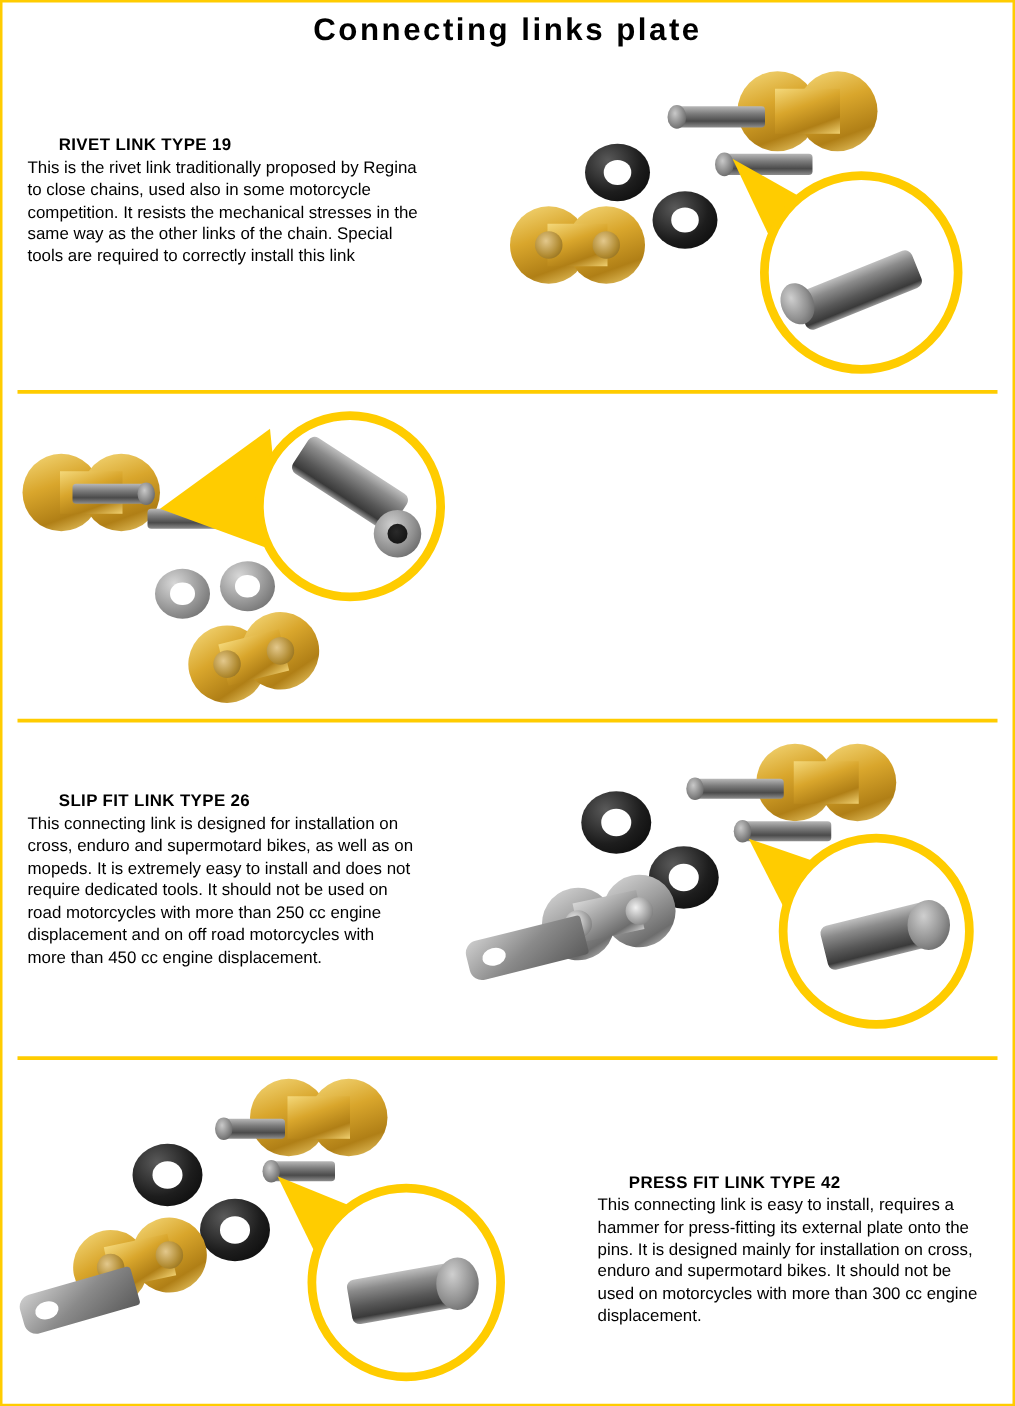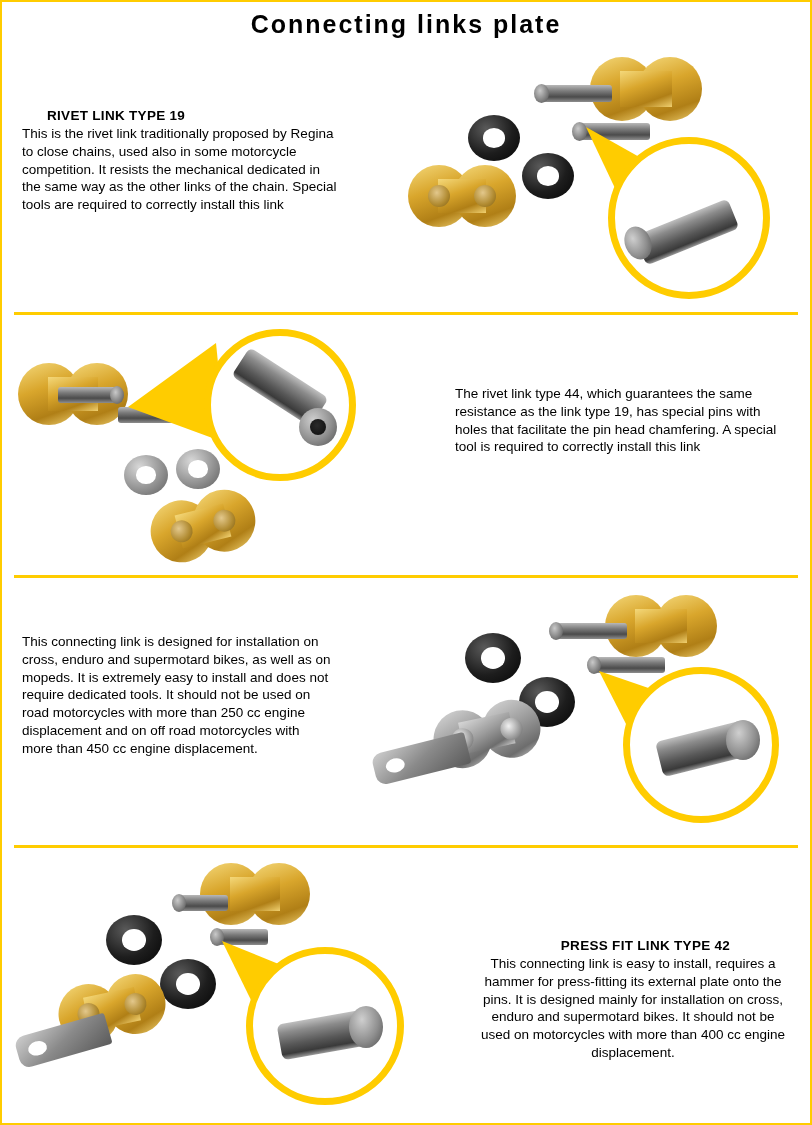--- a/index.html
+++ b/index.html
@@ -61,21 +61,21 @@
   .sec-body {
     font-size: 13.5px;
     line-height: 1.32;
     font-family: "Liberation Sans", sans-serif;
   }
 
   
   #sec1-text { left: 22px; top: 108px; width: 318px; }
   #sec2-text { left: 455px; top: 385px; width: 330px; }
   #sec3-text { left: 22px; top: 633px; width: 310px; }
-  #sec4-text { left: 478px; top: 938px; width: 310px; text-align: center; }
+  #sec4-text { left: 478px; top: 938px; width: 310px; }
 
   
   .illus { position: absolute; }
   #illus1 { left: 390px; top: 45px;  width: 410px; height: 265px; }
   #illus2 { left: 10px;  top: 325px; width: 400px; height: 245px; }
   #illus3 { left: 355px; top: 585px; width: 445px; height: 255px; }
   #illus4 { left: 10px;  top: 855px; width: 430px; height: 262px; }
 
   
   .oring {
@@ -181,21 +181,21 @@
 <div class="page-border"></div>
 
 <div class="page-title">Connecting links plate</div>
 
 <div class="divider d1"></div>
 <div class="divider d2"></div>
 <div class="divider d3"></div>
 
 <div class="section" id="sec1-text">
   <div class="sec-title">RIVET LINK TYPE 19</div>
-  <div class="sec-body">This is the rivet link traditionally proposed by Regina to close chains, used also in some motorcycle competition. It resists the mechanical dedicated in the same way as the other links of the chain. Special tools are required to correctly install this link</div>
+  <div class="sec-body">This is the rivet link traditionally proposed by Regina to close chains, used also in some motorcycle competition. It resists the mechanical stresses in the same way as the other links of the chain. Special tools are required to correctly install this link</div>
 </div>
 
 <div class="illus" id="illus1">
 
   <div class="plate gold" style="left:18px; top:120px; width:108px; height:62px;">
     <div class="lobe" style="left:0; top:0; width:62px; height:62px;"></div>
     <div class="lobe" style="left:46px; top:0; width:62px; height:62px;"></div>
     <div class="waist" style="left:30px; top:14px; width:48px; height:34px;"></div>
     <div class="hole" style="left:20px; top:20px; width:22px; height:22px;"></div>
     <div class="hole" style="left:66px; top:20px; width:22px; height:22px;"></div>
@@ -219,21 +219,20 @@
       <polygon points="196,82 260,118 250,196" fill="#ffcc00"></polygon>
     </svg>
     <div class="lens" style="left:218px; top:92px; width:162px; height:162px;">
       <div class="lens-pin" style="left:22px; top:72px; width:100px; height:32px; transform:rotate(-22deg);"></div>
       <div class="lens-pin-cap" style="left:10px; top:82px; width:26px; height:34px; transform:rotate(-22deg);"></div>
     </div>
   </div>
 </div>
 
 <div class="section" id="sec2-text">
-  <div class="sec-body">The rivet link type 44, which guarantees the same resistance as the link type 19, has special pins with holes that facilitate the pin head chamfering. A special tool is required to correctly install this link</div>
 </div>
 
 <div class="illus" id="illus2">
 
   <div class="plate gold" style="left:8px; top:38px; width:110px; height:62px;">
     <div class="lobe" style="left:0; top:0; width:62px; height:62px;"></div>
     <div class="lobe" style="left:48px; top:0; width:62px; height:62px;"></div>
     <div class="waist" style="left:30px; top:14px; width:50px; height:34px;"></div>
   </div>
   <div class="pin" style="left:48px; top:62px; width:62px; height:16px;"></div>
@@ -258,20 +257,21 @@
     </svg>
     <div class="lens" style="left:194px; top:4px; width:152px; height:152px;">
       <div class="lens-pin" style="left:22px; top:34px; width:94px; height:34px; transform:rotate(33deg);"></div>
       <div class="lens-pin-cap" style="left:88px; top:72px; width:38px; height:38px;"></div>
       <div class="lens-pin-hole" style="left:99px; top:83px; width:16px; height:16px;"></div>
     </div>
   </div>
 </div>
 
 <div class="section" id="sec3-text">
+  <div class="sec-title">SLIP FIT LINK TYPE 26</div>
   <div class="sec-body">This connecting link is designed for installation on cross, enduro and supermotard bikes, as well as on mopeds. It is extremely easy to install and does not require dedicated tools. It should not be used on road motorcycles with more than 250 cc engine displacement and on off road motorcycles with more than 450 cc engine displacement.</div>
 </div>
 
 <div class="illus" id="illus3">
 
   <div class="plate gold" style="left:250px; top:10px; width:112px; height:62px;">
     <div class="lobe" style="left:0; top:0; width:62px; height:62px;"></div>
     <div class="lobe" style="left:50px; top:0; width:62px; height:62px;"></div>
     <div class="waist" style="left:30px; top:14px; width:52px; height:34px;"></div>
   </div>
@@ -299,21 +299,21 @@
     </svg>
     <div class="lens" style="left:268px; top:82px; width:156px; height:156px;">
       <div class="lens-pin" style="left:28px; top:56px; width:96px; height:36px; transform:rotate(-14deg);"></div>
       <div class="lens-pin-cap" style="left:96px; top:46px; width:34px; height:40px;"></div>
     </div>
   </div>
 </div>
 
 <div class="section" id="sec4-text">
   <div class="sec-title">PRESS FIT LINK TYPE 42</div>
-  <div class="sec-body">This connecting link is easy to install, requires a hammer for press-fitting its external plate onto the pins. It is designed mainly for installation on cross, enduro and supermotard bikes. It should not be used on motorcycles with more than 400 cc engine displacement.</div>
+  <div class="sec-body">This connecting link is easy to install, requires a hammer for press-fitting its external plate onto the pins. It is designed mainly for installation on cross, enduro and supermotard bikes. It should not be used on motorcycles with more than 300 cc engine displacement.</div>
 </div>
 
 <div class="illus" id="illus4">
 
   <div class="plate gold" style="left:190px; top:8px; width:110px; height:62px;">
     <div class="lobe" style="left:0; top:0; width:62px; height:62px;"></div>
     <div class="lobe" style="left:48px; top:0; width:62px; height:62px;"></div>
     <div class="waist" style="left:30px; top:14px; width:50px; height:34px;"></div>
   </div>
   <div class="pin" style="left:168px; top:40px; width:50px; height:16px;"></div>

